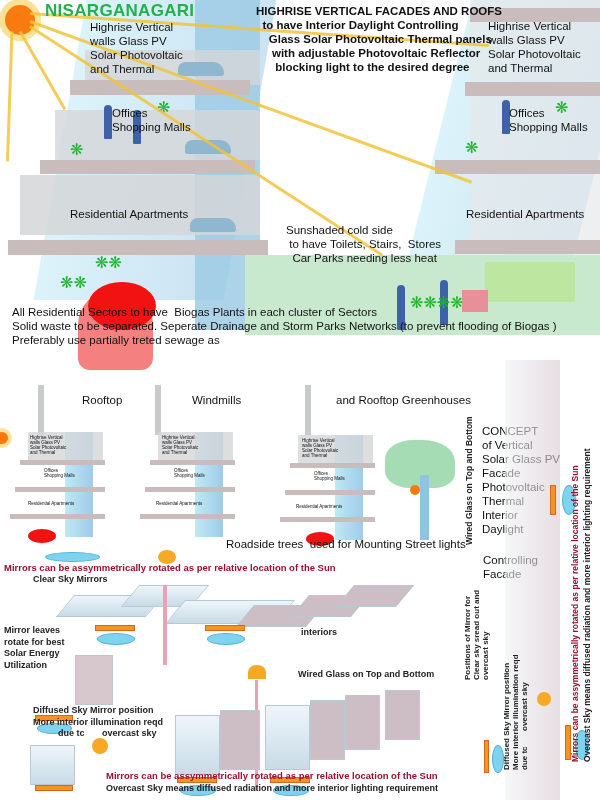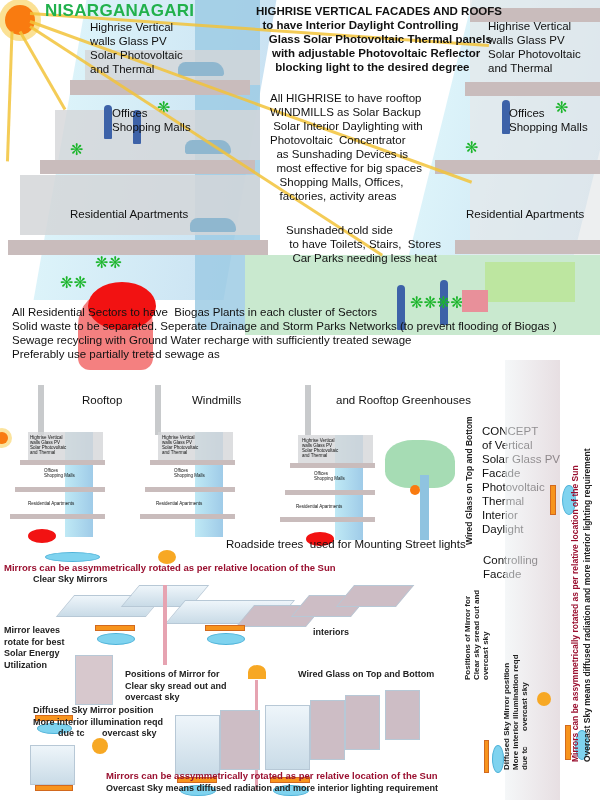--- a/index.html
+++ b/index.html
@@ -83,45 +83,36 @@
 and Thermal</div>
   <div class="txt" style="left:112px;top:106px;">Offices
 Shopping Malls</div>
   <div class="txt" style="left:70px;top:207px;">Residential Apartments</div>
 
   <div class="txt" style="left:256px;top:4px;font-weight:bold;">HIGHRISE VERTICAL FACADES AND ROOFS
   to have Interior Daylight Controlling
     Glass Solar Photovoltaic Thermal panels
      with adjustable Photovoltaic Reflector
       blocking light to the desired degree</div>
-  <div class="txt" style="left:270px;top:91px;">All HIGHRISE to have rooftop
-WINDMILLS as Solar Backup
- Solar Interior Daylighting with
-Photovoltaic  Concentrator
-  as Sunshading Devices is
-  most effective for big spaces
-   Shopping Malls, Offices,
-   factories, activity areas</div>
   <div class="txt" style="left:286px;top:223px;">Sunshaded cold side
  to have Toilets, Stairs,  Stores
   Car Parks needing less heat</div>
 
   <div class="txt" style="left:488px;top:19px;">Highrise Vertical
 walls Glass PV
 Solar Photovoltaic
 and Thermal</div>
   <div class="txt" style="left:509px;top:106px;">Offices
 Shopping Malls</div>
   <div class="txt" style="left:466px;top:207px;">Residential Apartments</div>
 </div>
 
 <div class="abs" style="left:12px;top:305px;width:520px;">
   <div class="txt" style="position:relative;">All Residential Sectors to have  Biogas Plants in each cluster of Sectors</div>
   <div class="txt" style="position:relative;">Solid waste to be separated. Seperate Drainage and Storm Parks Networks (to prevent flooding of Biogas )</div>
-  <div class="txt" style="position:relative;">Sewage recycling with Ground Water recharge with sufficiently treated sewage</div>
   <div class="txt" style="position:relative;">Preferably use partially treted sewage as</div>
 </div>
 
 <div class="abs" style="left:38px;top:385px;width:6px;height:50px;background:#c8cacc;"></div>
 <div class="abs" style="left:155px;top:385px;width:6px;height:50px;background:#c8cacc;"></div>
 <div class="abs" style="left:305px;top:385px;width:6px;height:50px;background:#c8cacc;"></div>
 
 <div class="txt" style="left:82px;top:393px;">Rooftop</div>
 <div class="txt" style="left:192px;top:393px;">Windmills</div>
 <div class="txt" style="left:336px;top:393px;">and Rooftop Greenhouses</div>
@@ -241,27 +232,24 @@
   <div class="pv" style="left:177px;top:232px;width:40px;"></div>
   <div class="lens" style="left:180px;top:240px;width:36px;height:11px;"></div>
   <div class="pv" style="left:270px;top:232px;width:40px;"></div>
   <div class="lens" style="left:273px;top:240px;width:36px;height:11px;"></div>
   <div class="panel" style="left:30px;top:200px;width:45px;height:40px;"></div>
   <div class="pv" style="left:35px;top:240px;width:38px;"></div>
   <div class="abs" style="left:92px;top:193px;width:16px;height:16px;border-radius:50%;background:#f7a824;"></div>
 
   <div class="abs mirror-red" style="left:4px;top:17px;white-space:pre;">Mirrors can be assymmetrically rotated as per relative location of the Sun</div>
   <div class="abs mirror-blk" style="left:33px;top:29px;white-space:pre;">Clear Sky Mirrors</div>
-  <div class="abs mirror-blk" style="left:313px;top:82px;white-space:pre;">interiors</div>
+  <div class="abs mirror-blk" style="left:301px;top:82px;white-space:pre;">interiors</div>
   <div class="abs mirror-blk" style="left:4px;top:80px;white-space:pre;">Mirror leaves
 rotate for best
 Solar Energy
 Utilization</div>
-  <div class="abs mirror-blk" style="left:125px;top:124px;white-space:pre;">Positions of Mirror for
-Clear sky sread out and
-overcast sky</div>
   <div class="abs mirror-blk" style="left:298px;top:124px;white-space:pre;">Wired Glass on Top and Bottom</div>
   <div class="abs mirror-blk" style="left:33px;top:160px;white-space:pre;">Diffused Sky Mirror position
 More interior illumination reqd
           due tc       overcast sky</div>
   <div class="abs mirror-red" style="left:106px;top:225px;white-space:pre;">Mirrors can be assymmetrically rotated as per relative location of the Sun</div>
   <div class="abs mirror-blk" style="left:106px;top:238px;white-space:pre;">Overcast Sky means diffused radiation and more interior lighting requirement</div>
 </div>
 
 </body></html>

